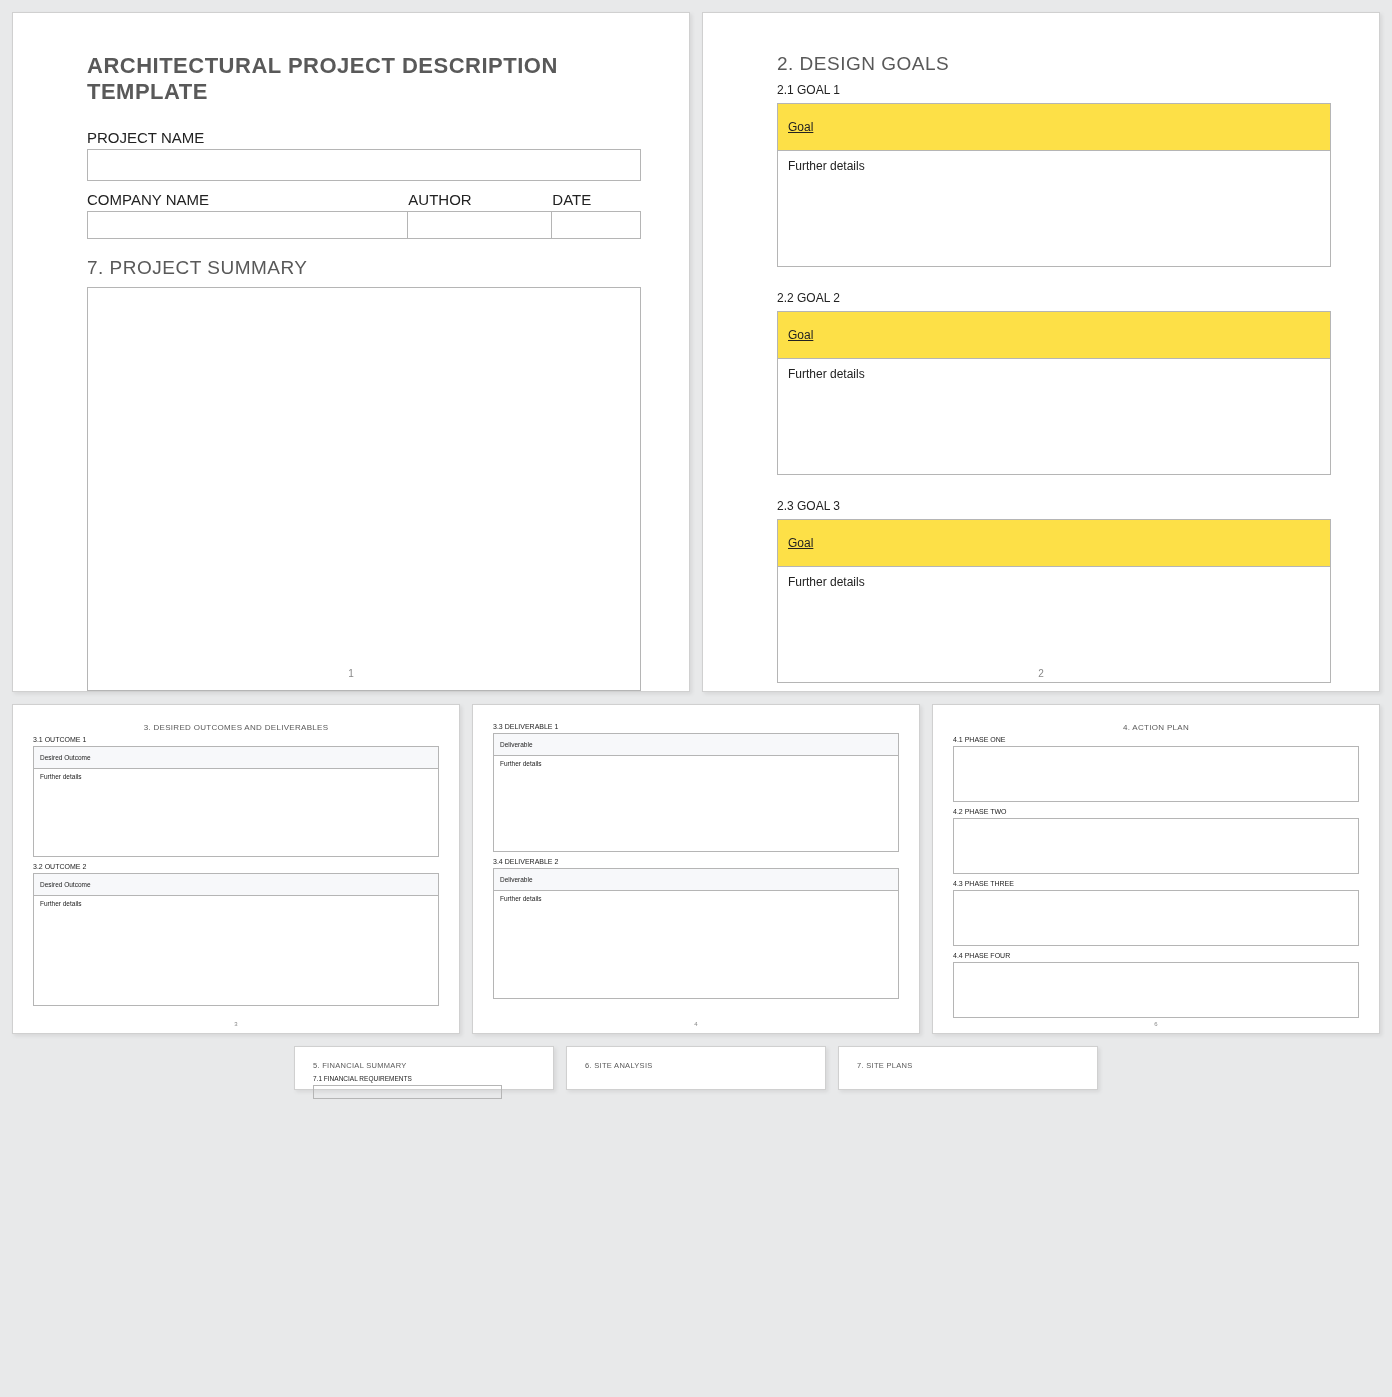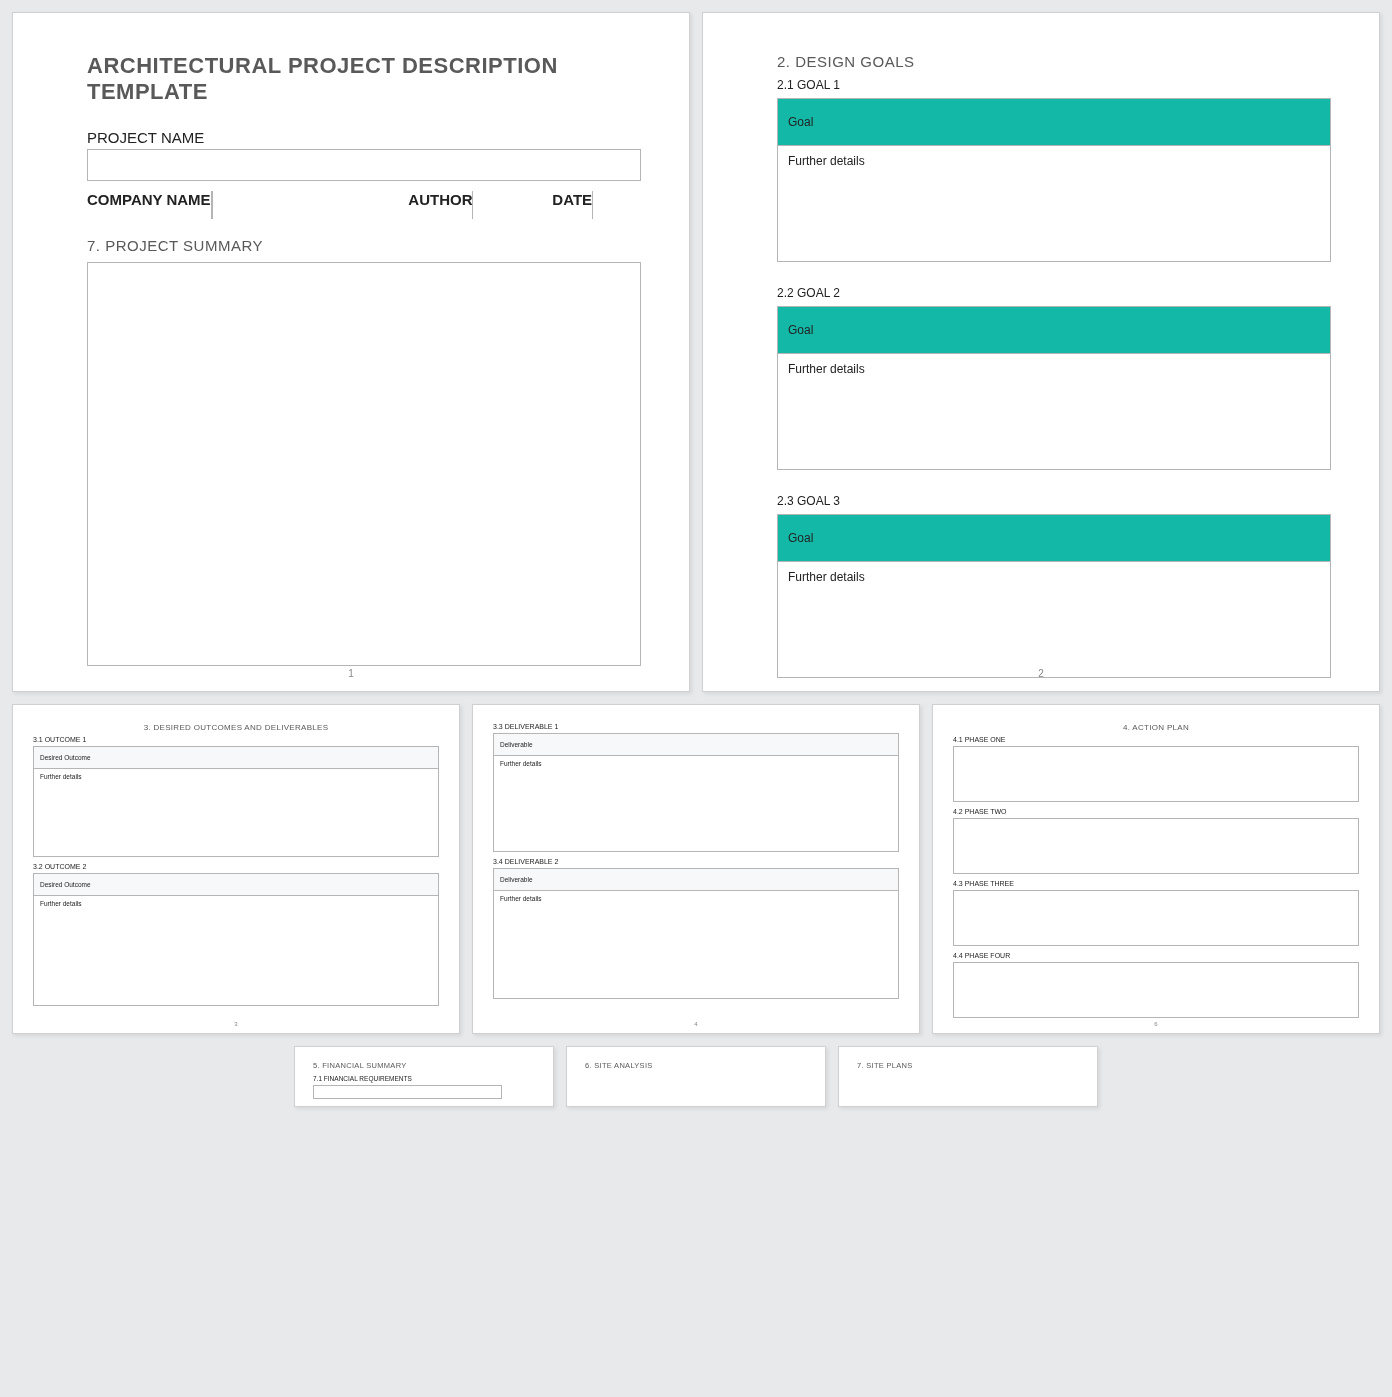--- a/index.html
+++ b/index.html
@@ -11,50 +11,50 @@
   }
   .row { display: flex; gap: 12px; margin-bottom: 12px; }
   .page {
     background: #fff;
     border: 1px solid #d0d0d0;
     box-shadow: 2px 2px 4px rgba(0,0,0,0.08);
     position: relative;
   }
   .page-lg { flex: 1; height: 680px; padding: 40px 48px 30px 74px; }
   .page-sm { flex: 1; height: 330px; padding: 18px 20px 14px 20px; }
-  .page-xs { width: 260px; height: 61px; padding: 14px 18px; }
+  .page-xs { width: 260px; height: 44px; padding: 14px 18px; }
   .row-bottom { justify-content: center; gap: 12px; }
 
   h1.title {
     font-size: 22px; font-weight: 700; color: #595959;
     letter-spacing: 0.5px; margin-bottom: 24px;
   }
   .sec-head-lg {
-    font-size: 15px; color: #595959; letter-spacing: 0.5px;
+    font-size: 19px; color: #595959; letter-spacing: 0.5px;
     margin-bottom: 8px; font-weight: 400;
   }
   .sub-head-lg {
     font-size: 12px; color: #222; margin-bottom: 6px; margin-top: 24px;
   }
   .lbl-sm {
     font-size: 15px; color: #222; margin-bottom: 3px; display: block;
   }
   .field {
     border: 1px solid #b5b5b5; background: #fff;
   }
   .field-input { height: 32px; width: 100%; }
   .field-row { display: flex; }
-  .field-row .cell { display: flex; flex-direction: row; font-weight: bold; }
+  .field-row .cell { display: flex; flex-direction: column; }
   .field-row .cell .field { height: 28px; }
   .big-box { width: 100%; border: 1px solid #b5b5b5; }
 
   .goal-block { margin-bottom: 14px; }
   .goal-head {
-    border: 1px solid #b5b5b5; background: #14b8a6;
-    padding: 16px 10px; font-size: 12px; color: #222;
+    border: 1px solid #b5b5b5; background: #fde047;
+    padding: 16px 10px; font-size: 12px; color: #222; text-decoration: underline;
   }
   .goal-body {
     border: 1px solid #b5b5b5; border-top: none; background: #fff;
     padding: 8px 10px; font-size: 12px; color: #222; height: 116px;
   }
 
   .pgnum {
     position: absolute; bottom: 12px; left: 0; right: 0;
     text-align: center; font-size: 10px; color: #888;
   }

